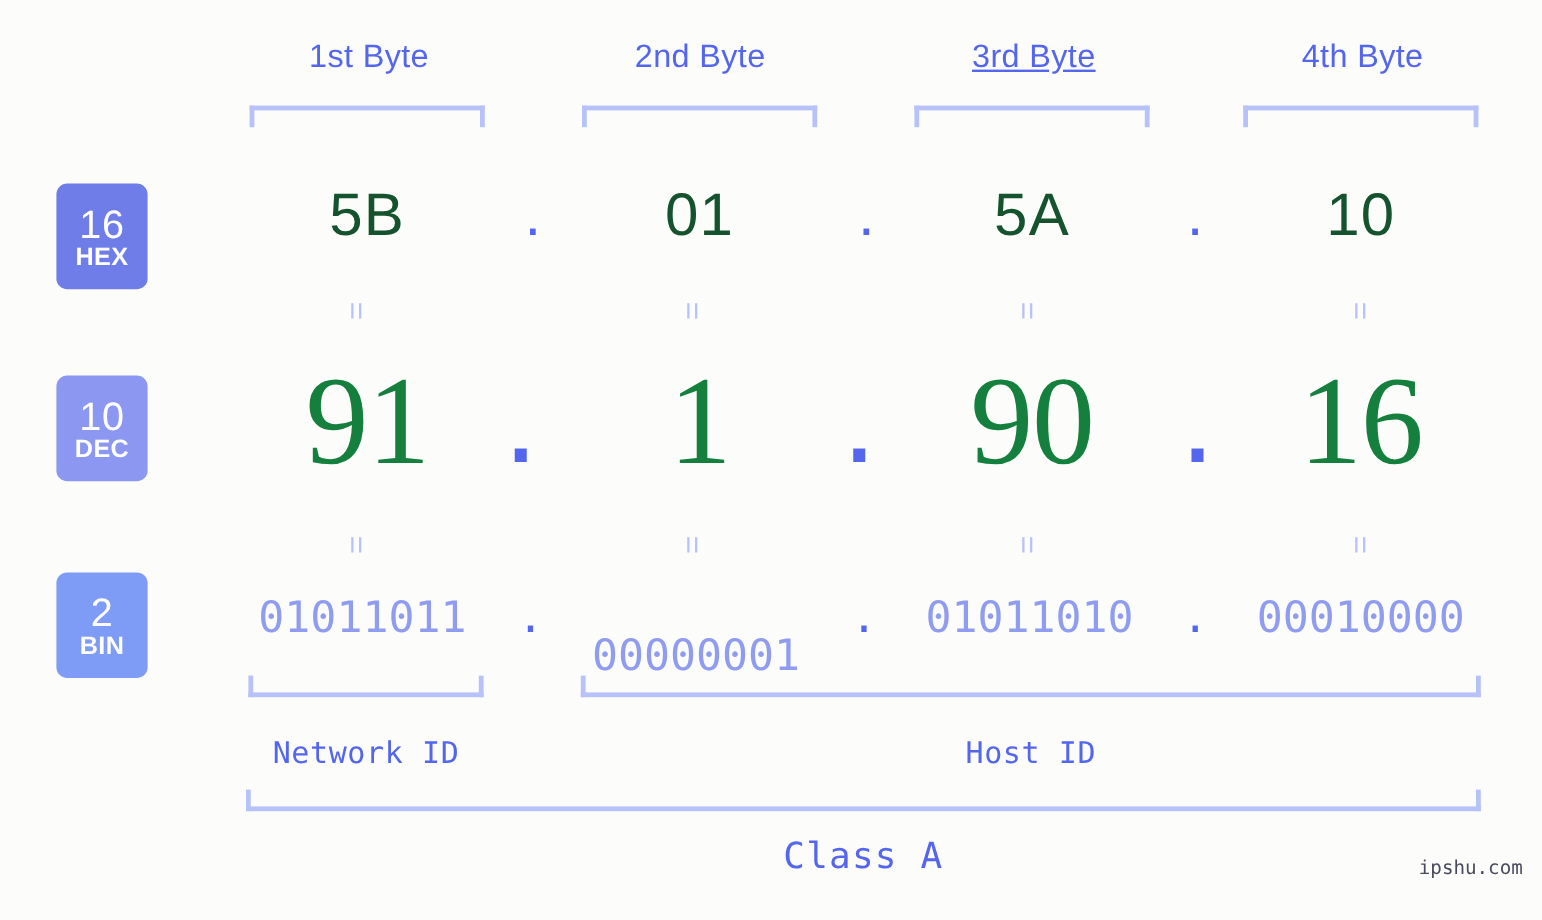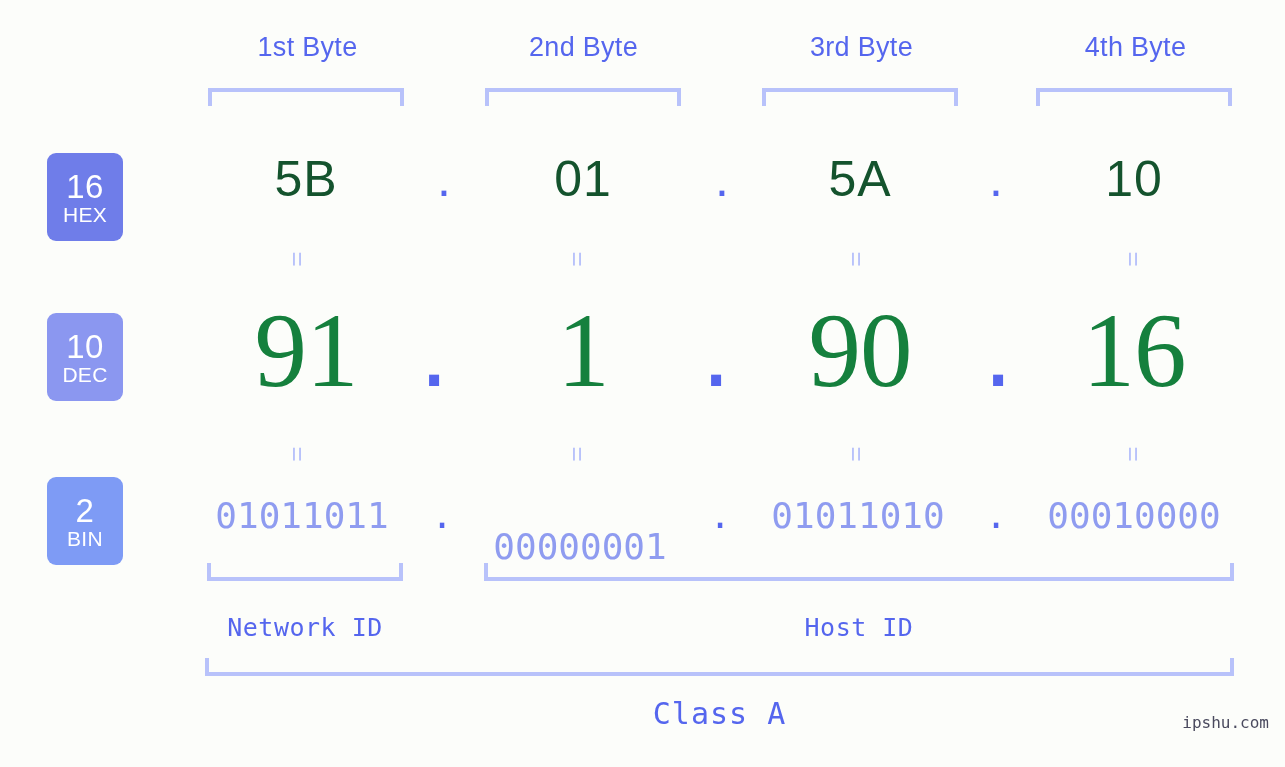--- a/index.html
+++ b/index.html
@@ -64,21 +64,21 @@
     align-items: center;
     line-height: 1;
   }
   .badge .num {
     font-size: 33px;
     font-weight: 400;
     letter-spacing: 0.5px;
   }
   .badge .tag {
     font-size: 21px;
-    font-weight: 400;
+    font-weight: 700;
     margin-top: 1px;
     letter-spacing: 0.3px;
   }
   #badge-hex { top: 153px; height: 88px; background: #6f7de9; }
   #badge-dec { top: 313px; height: 88px; background: #8b97f0; }
   #badge-bin { top: 477px; height: 88px; background: #7e9bf5; }
 
   
   .val {
     position: absolute;
@@ -172,21 +172,21 @@
     font-family: "DejaVu Sans Mono", monospace;
   }
 </style>
 </head>
 <body>
 
 <div id="stage">
 
   <div class="byte-label" style="left:210px; width:195px;">1st Byte</div>
   <div class="byte-label" style="left:486px; width:195px;">2nd Byte</div>
-  <div class="byte-label" style="left:764px; width:195px;">3rd Byte</div>
+  <div class="byte-label" style="left:764px; width:195px;text-decoration:underline;">3rd Byte</div>
   <div class="byte-label" style="left:1038px; width:195px;">4th Byte</div>
 
   <div class="bracket-down" style="left:208px; top:88px; width:196px;"></div>
   <div class="bracket-down" style="left:485px; top:88px; width:196px;"></div>
   <div class="bracket-down" style="left:762px; top:88px; width:196px;"></div>
   <div class="bracket-down" style="left:1036px; top:88px; width:196px;"></div>
 
   <div class="badge" id="badge-hex">
     <span class="num">16</span>
     <span class="tag">HEX</span>

